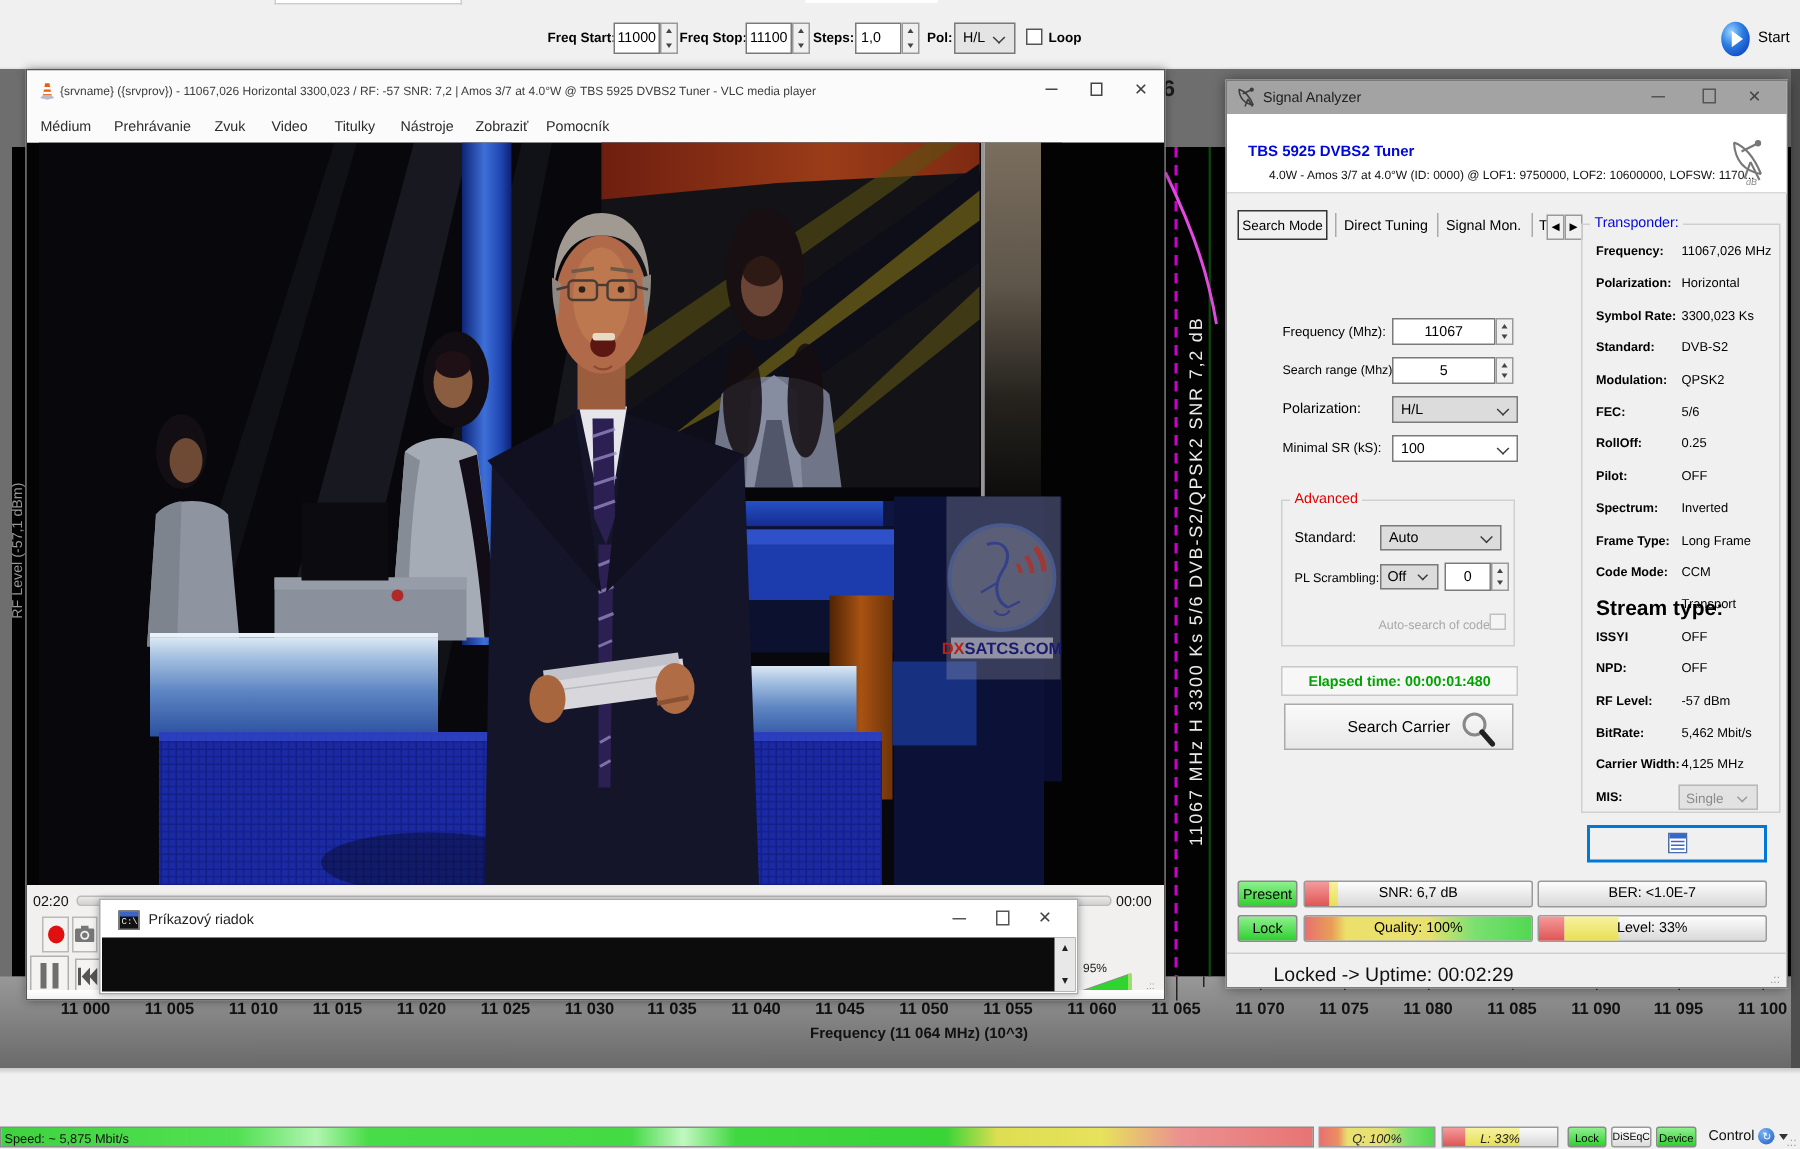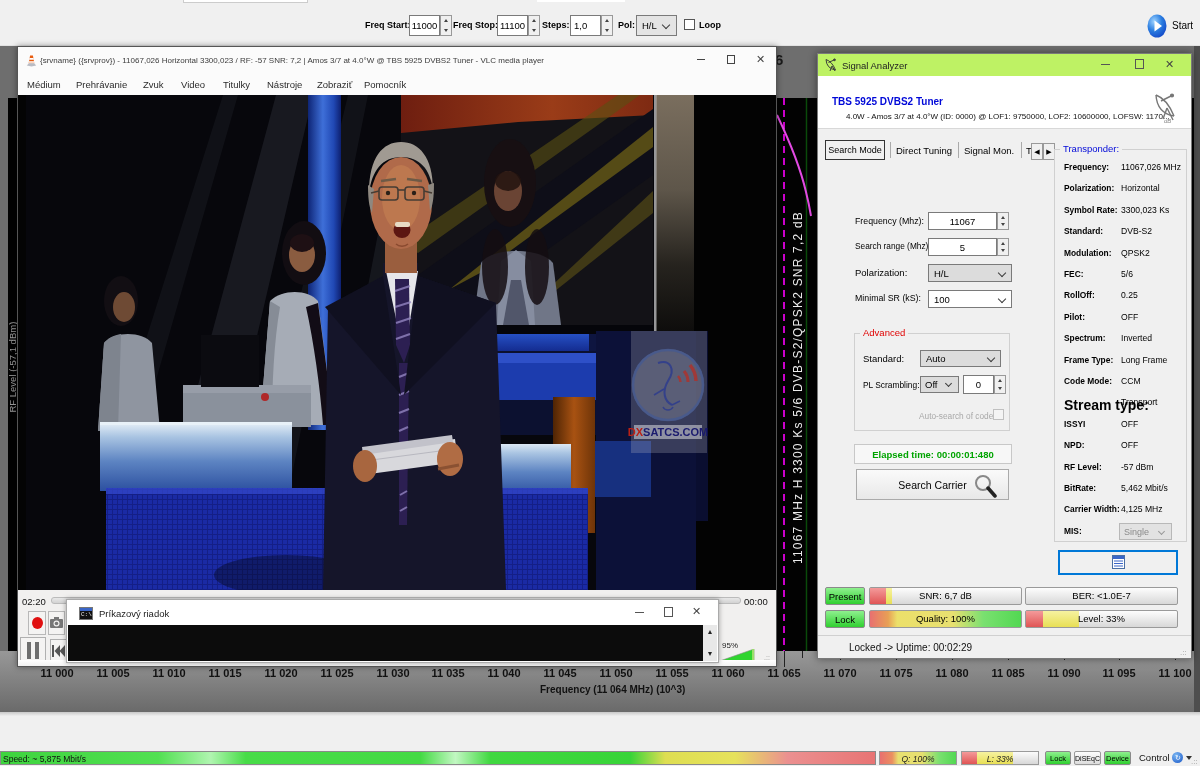--- a/index.html
+++ b/index.html
@@ -316,21 +316,21 @@
       <rect x="38" y="0" width="2.2" height="14" fill="#9adf6a"></rect>
     </svg>
     <div class="abs" style="left:746px;top:64px;font-size:7px;color:#999;">.::</div>
     <div class="abs" style="left:0;top:70px;width:758px;height:6px;background:linear-gradient(#ffffff,#f2f2f2);"></div>
     <div class="abs" style="left:52px;top:68px;width:200px;height:2px;background:repeating-linear-gradient(to right,#8a8a8a 0 14px,#f1f0ef 14px 19px);"></div>
   </div>
 </div>
 
 <div class="win" id="sa" style="left:817px;top:53px;width:375px;height:606px;background:#f0f0f0;border:1px solid #7a7a7a;box-shadow:0 0 8px rgba(0,0,0,0.45);">
 
-  <div class="abs" style="left:0;top:0;width:373px;height:22px;background:#bef264;">
+  <div class="abs" style="left:0;top:0;width:373px;height:22px;background:#a3a3a3;">
     <svg class="abs" style="left:6px;top:4px;" width="14" height="14" viewBox="0 0 14 14">
       <g stroke="#3c3c3c" stroke-width="1" fill="none">
         <path d="M2 1.5 Q 2.5 10.5 11.5 12"></path>
         <path d="M2 1.5 Q 8 3.5 11.5 12"></path>
         <line x1="4.5" y1="4.5" x2="10" y2="2"></line>
         <circle cx="10.5" cy="1.8" r="0.9" fill="#3c3c3c"></circle>
         <line x1="8" y1="8" x2="6" y2="13"></line>
             <line x1="8" y1="8" x2="11" y2="13"></line>
       </g>
     </svg>
@@ -466,21 +466,21 @@
     <div class="abs" style="left:0;top:0;width:100%;height:18px;font-size:9.5px;text-align:center;line-height:17px;">Quality: 100%</div>
   </div>
   <div class="abs bar" style="left:207px;top:556px;width:153px;height:18px;">
     <div class="abs" style="left:0;top:0;width:100%;height:100%;border:1px solid #9a9a9a;border-radius:2px;background:linear-gradient(#fdfdfd,#d8d8d8);"></div>
     <div class="abs" style="left:1px;top:1px;width:17px;height:16px;background:linear-gradient(#f49a9a,#e05555);"></div>
     <div class="abs" style="left:18px;top:1px;width:36px;height:16px;background:linear-gradient(#f6f2a0,#e8df55);"></div>
     <div class="abs" style="left:0;top:0;width:100%;height:18px;font-size:9.5px;text-align:center;line-height:17px;">Level: 33%</div>
   </div>
 
   <div class="abs" style="left:0;top:581px;width:373px;height:1px;background:#d0d0d0;"></div>
-  <div class="abs" style="left:3px;top:588px;font-size:10px;color:#111;padding-left:28px;">Locked -&gt; Uptime: 00:02:29</div>
+  <div class="abs" style="left:3px;top:588px;font-size:13px;color:#111;padding-left:28px;">Locked -&gt; Uptime: 00:02:29</div>
   <div class="abs" style="left:362px;top:594px;font-size:8px;color:#999;">.::</div>
 </div>
 
 <div class="win" id="cmd" style="left:66px;top:599px;width:653px;height:64px;background:#fff;border:1px solid #aaa;box-shadow:0 0 5px rgba(0,0,0,0.35);">
   <div class="abs" style="left:12px;top:7px;width:14px;height:13px;background:#111;border:1px solid #777;">
     <div class="abs" style="left:0px;top:0px;width:12px;height:3px;background:#3a66c8;"></div>
     <div class="abs" style="left:1px;top:4px;font-size:6px;color:#eee;font-family:'Liberation Mono',monospace;line-height:6px;">C:\</div>
   </div>
   <div class="abs" style="left:32px;top:8px;font-size:9.5px;color:#222;">Príkazový riadok</div>
   <div class="abs" style="left:568px;top:12px;width:9px;height:1px;background:#555;"></div>

